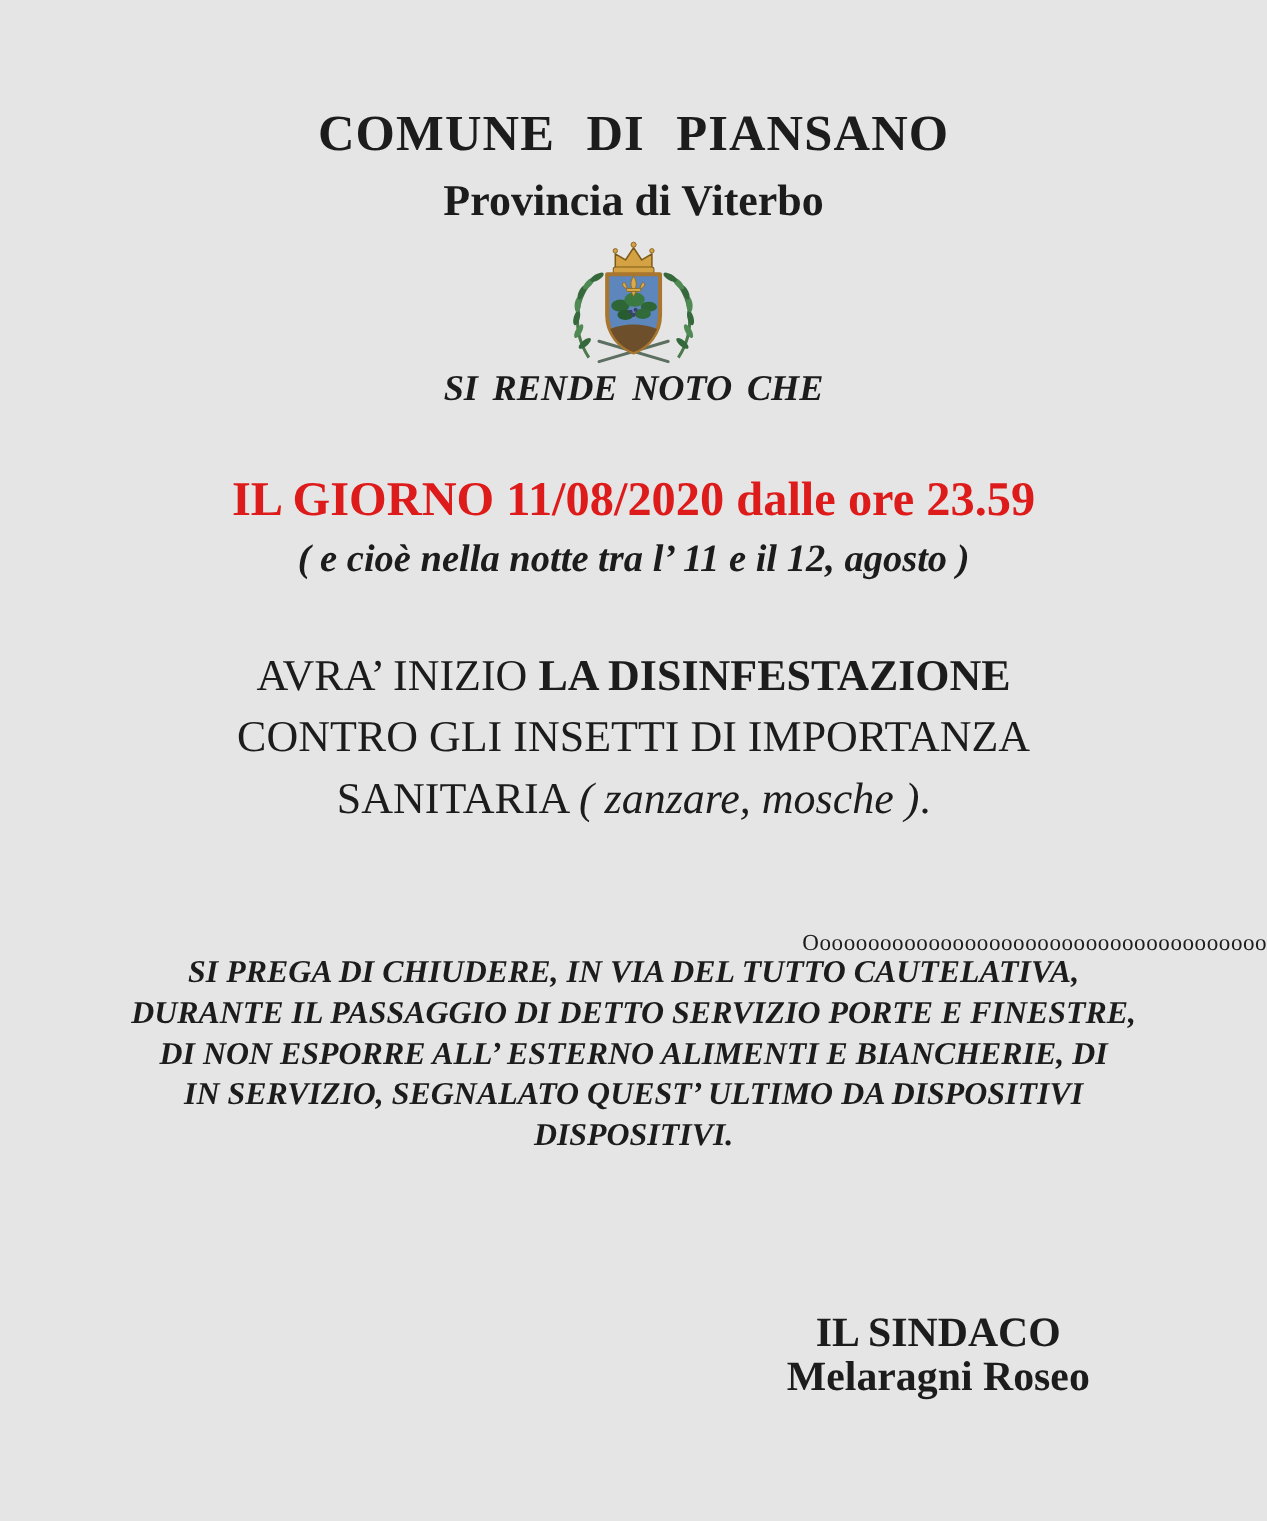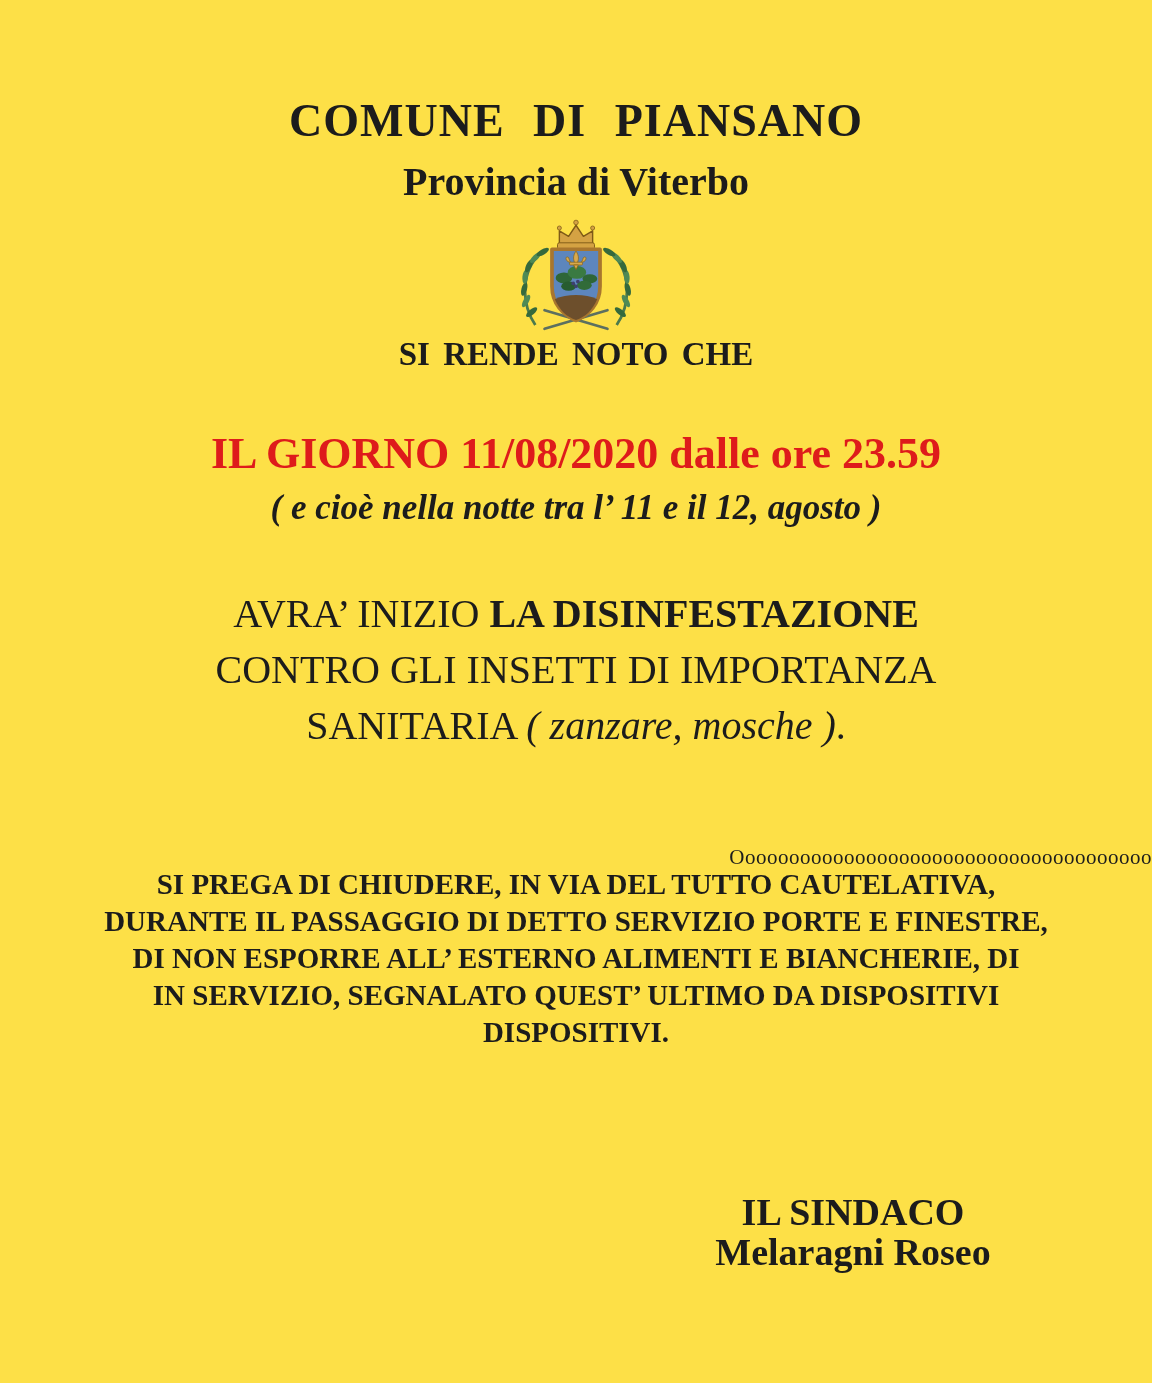--- a/index.html
+++ b/index.html
@@ -1,20 +1,20 @@
 <!DOCTYPE html>
 <html><head>
 <meta charset="utf-8">
 <style>
   html, body { margin: 0; padding: 0; background: #ffffff; }
   .page {
     position: relative;
     width: 1152px;
     height: 1383px;
-    background: #fde047;
+    background: #e5e5e5;
     font-family: "Liberation Serif", serif;
     color: #1c1c1c;
     overflow: hidden;
   }
   .center {
     position: absolute;
     left: 0;
     width: 100%;
     text-align: center;
     margin: 0;
@@ -29,20 +29,21 @@
   .province {
     top: 158px;
     font-size: 40px;
     font-weight: bold;
   }
   .crest-wrap { top: 216px; line-height: 0; }
   .intro {
     top: 336px;
     font-size: 33px;
     font-weight: bold;
+    font-style: italic;
     word-spacing: 5px;
   }
   .date-heading {
     top: 428px;
     font-size: 44px;
     font-weight: bold;
     color: #de1b1b;
   }
   .date-note {
     top: 488px;
@@ -61,20 +62,21 @@
   .separator {
     top: 845px;
     font-size: 21px;
     letter-spacing: 0.5px;
     text-align: right;
   }
   .caution {
     top: 866px;
     font-size: 29px;
     font-weight: bold;
+    font-style: italic;
     line-height: 37px;
   }
   .signature {
     position: absolute;
     top: 1192px;
     left: 703px;
     width: 300px;
     text-align: center;
     font-size: 38px;
     font-weight: bold;

